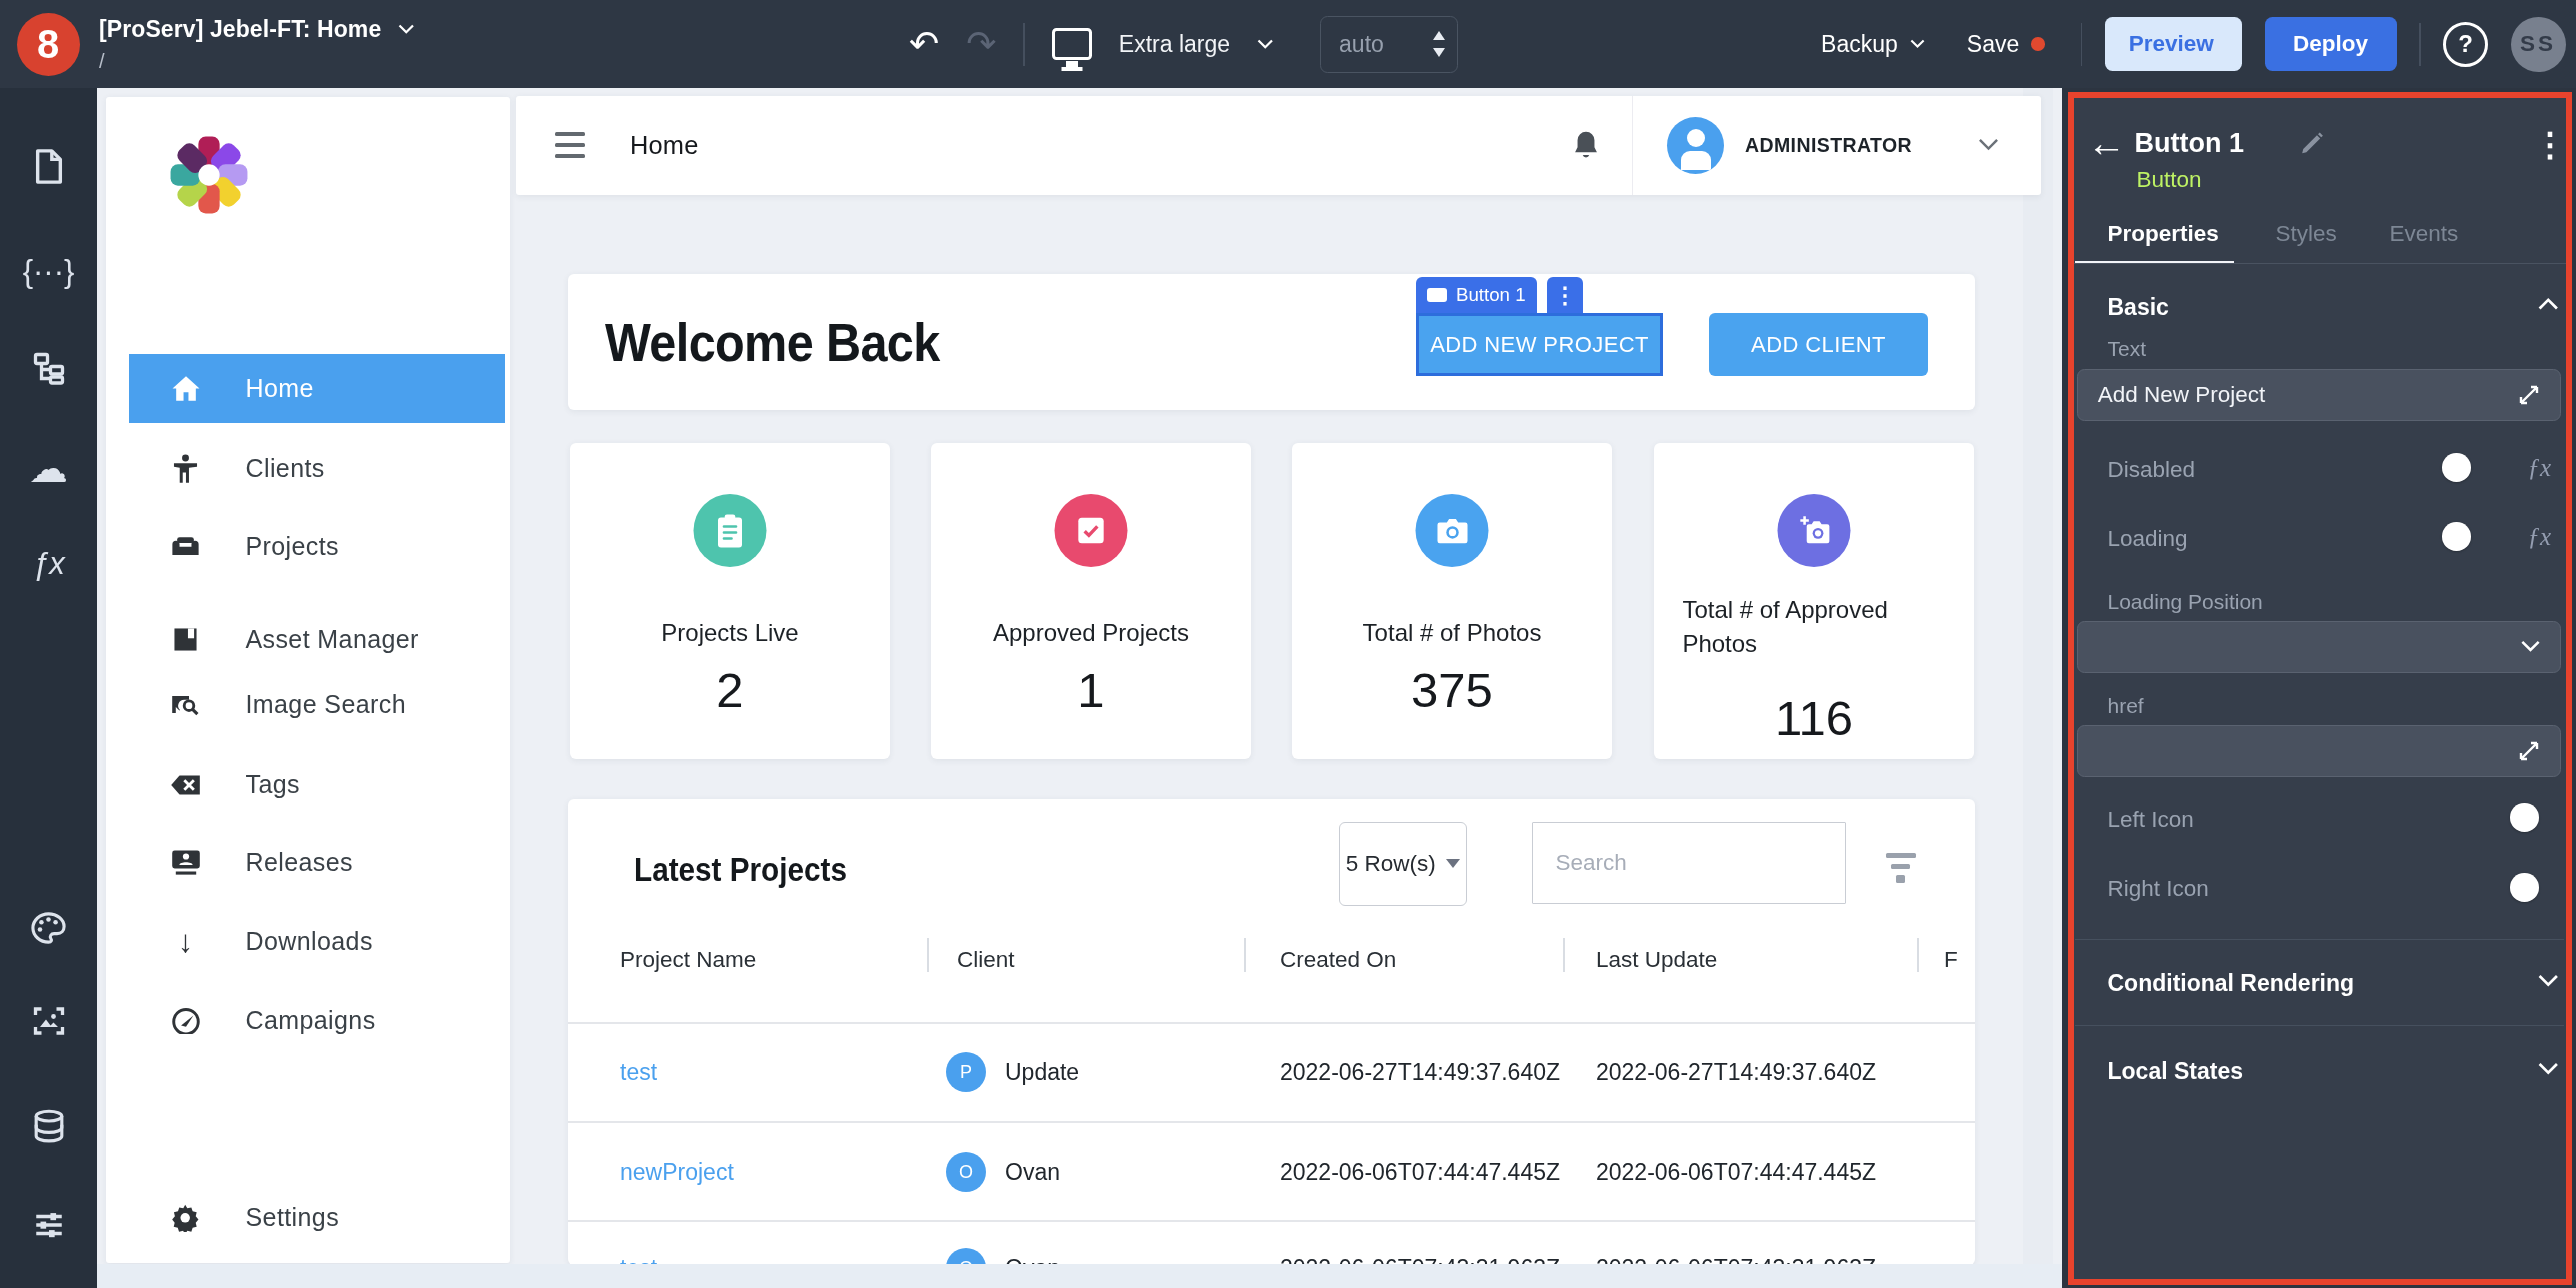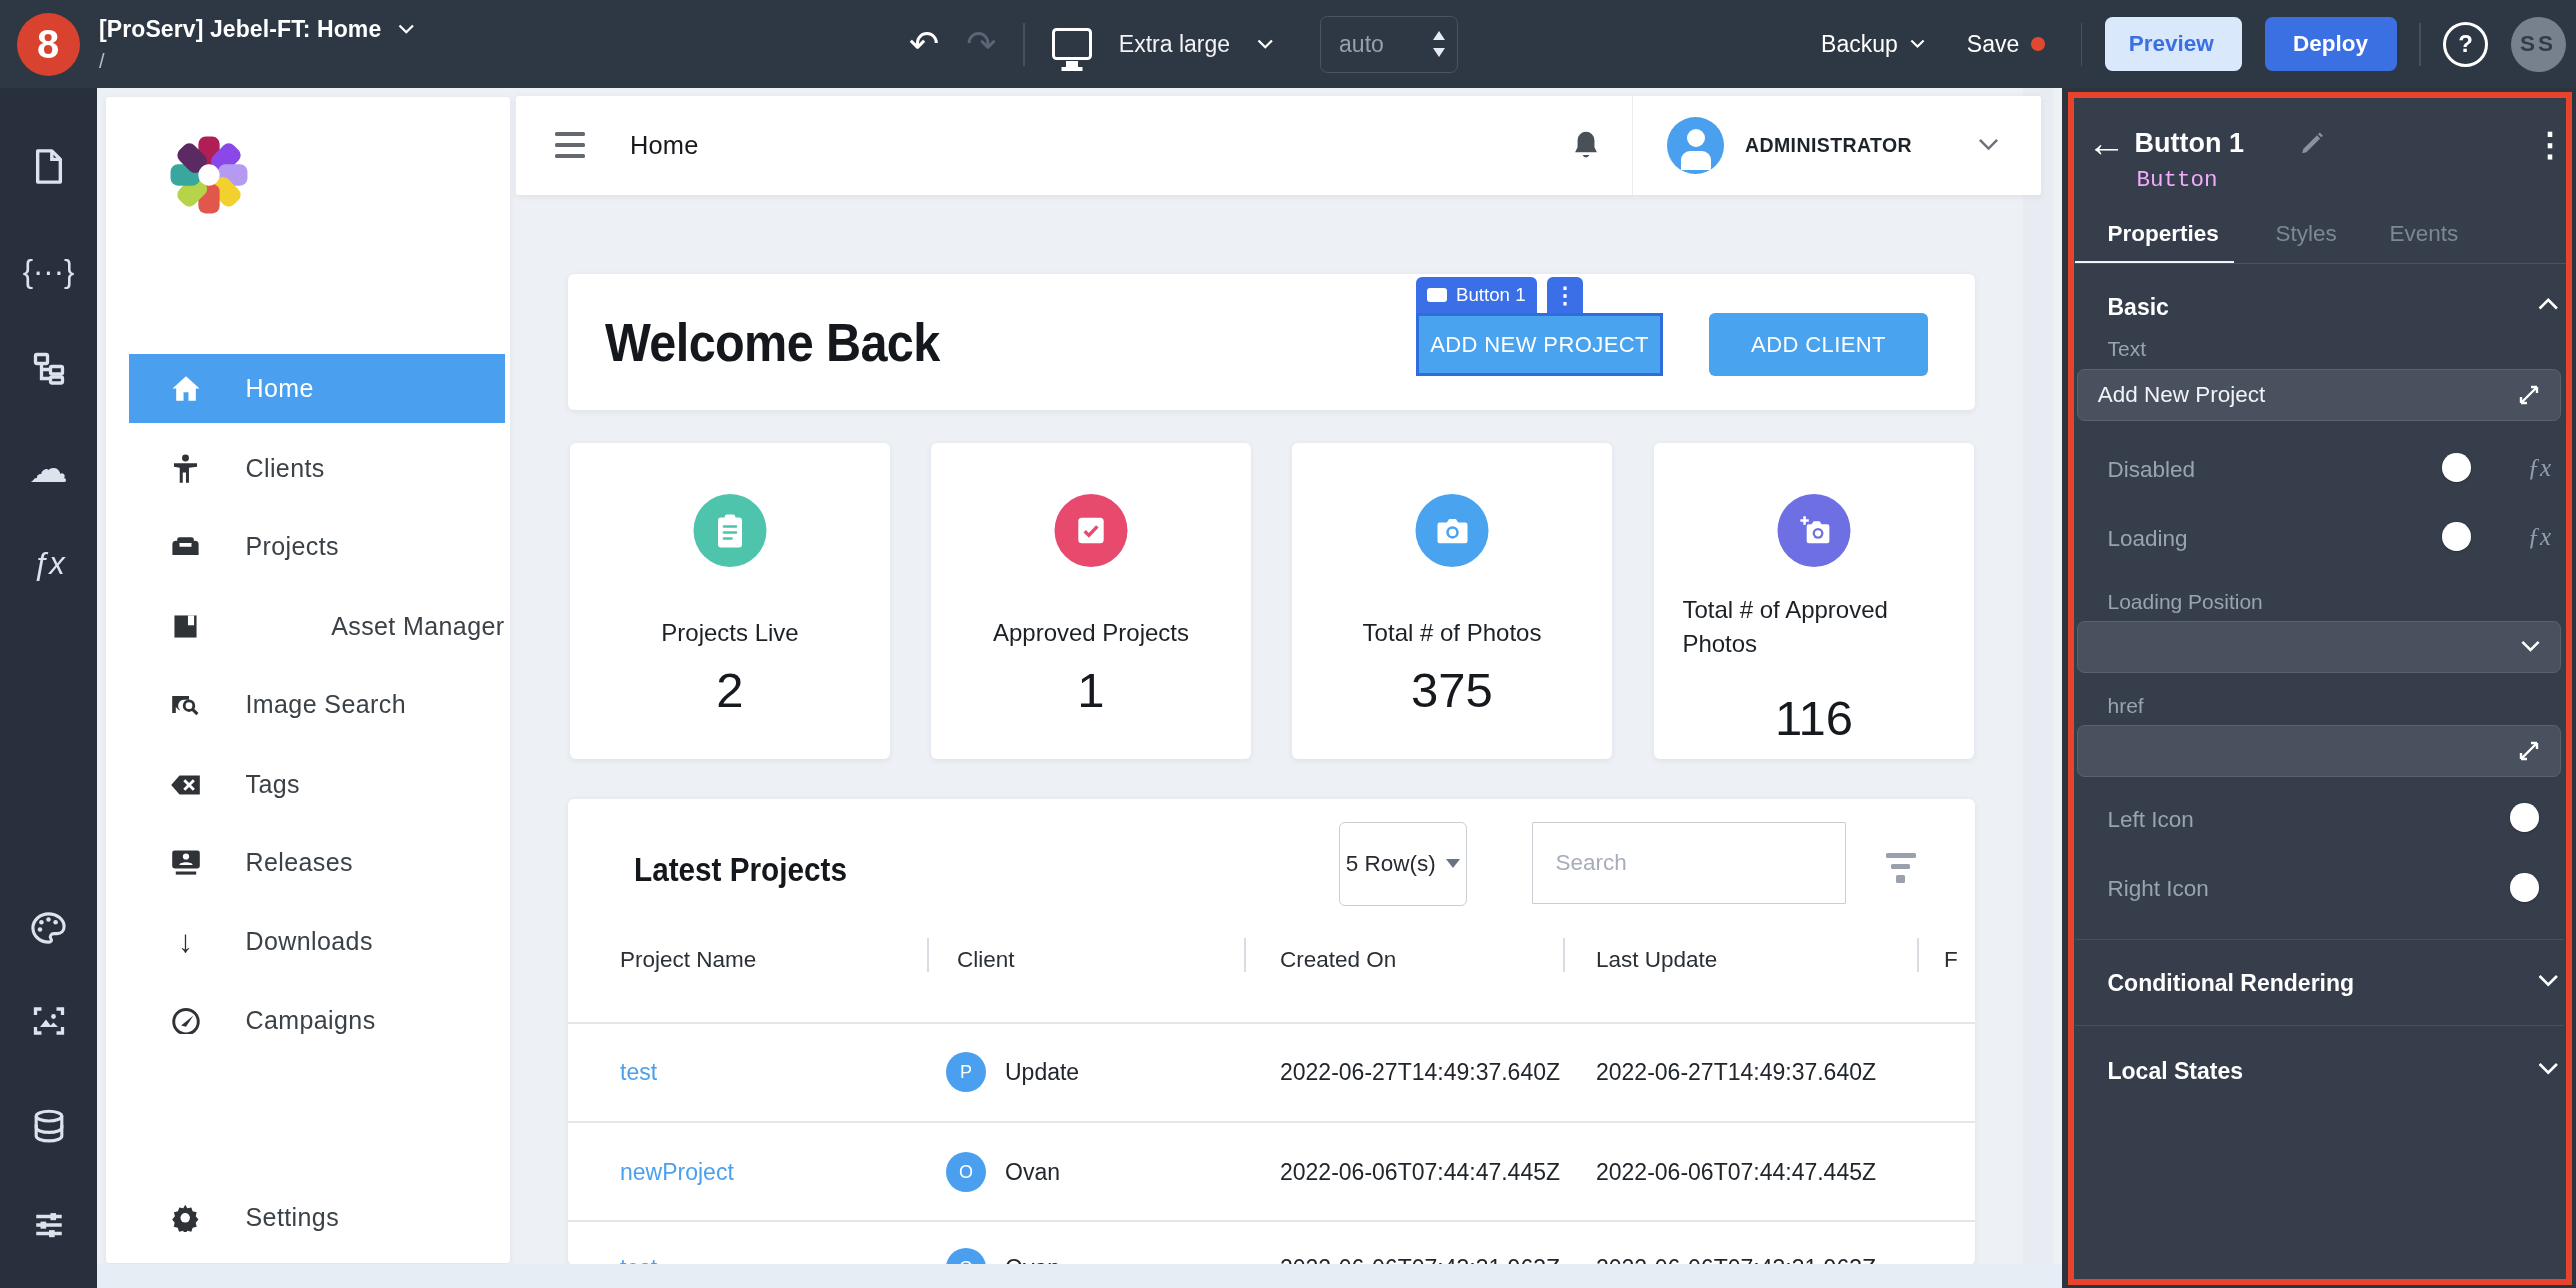--- a/index.html
+++ b/index.html
@@ -129,21 +129,21 @@
 
   
   .panel{position:absolute;right:0;top:88px;width:513px;bottom:0;background:#2c3440;}
   .panel-box{position:absolute;left:4.5px;right:4.5px;top:3.7px;bottom:4.5px;border:6px solid #e8432d;
              background:#363e4b;}
   .pb{position:absolute;}
   .back-arrow{left:13.5px;top:25.4px;color:#fff;font-size:39px;line-height:1;}
   .pw-title{left:61px;top:30px;font-size:27px;font-weight:bold;color:#fff;}
   .pencil{left:225px;top:33px;}
   .pw-kebab{left:460px;top:27px;color:#fff;font-size:33px;font-weight:bold;}
-  .pw-type{left:63px;top:69px;font-size:22.5px;color:#f0abfc;font-family:Liberation Mono, monospace;}
+  .pw-type{left:63px;top:69px;font-size:22.5px;color:#bef264;}
   .ptab{top:123px;font-size:22.5px;color:#7d8795;}
   .ptab.active{color:#fff;font-weight:bold;}
   .tab-underline{left:1.5px;top:163px;width:159px;height:3.7px;background:#f2f4f8;}
   .tab-line{left:0;top:165px;right:0;height:1.5px;background:#4a5361;}
   .sec-title{font-size:23px;font-weight:bold;color:#fff;left:34px;}
   .sec-chev{left:463px;color:#fff;}
   .fld-lbl{left:34px;font-size:21px;color:#9aa3b1;}
   .fld-box{left:3.7px;right:4.5px;height:52px;background:#49515f;border:0.7px solid #5a6270;border-radius:7.5px;
            display:flex;align-items:center;padding:0 19.5px;box-sizing:border-box;color:#f2f4f8;font-size:22.5px;}
   .fld-box .grow{flex:1;}
@@ -320,21 +320,21 @@
       </div>
       <div class="side-item" style="top:415px;">
         <span class="s-ic">
           <svg width="31" height="25.4" viewBox="0 0 26 20">
               <path d="M2 8a3 3 0 0 1 6 0v2h10V8a3 3 0 0 1 6 0v9H2z" fill="currentColor"></path>
               <rect x="6" y="2" width="14" height="5" rx="2" fill="currentColor"></rect>
             </svg>
           </span>
         <span class="s-lbl">Projects</span>
       </div>
-      <div class="side-item" style="top:495px;justify-content:space-between;">
+      <div class="side-item" style="top:508px;">
         <span class="s-ic">
           <svg width="27" height="27" viewBox="0 0 22 22">
               <path d="M2 2h18v18H2z" fill="currentColor"></path>
               <rect x="13" y="2" width="5" height="8" fill="#fff"></rect>
             </svg>
           </span>
         <span class="s-lbl">Asset Manager</span>
       </div>
       <div class="side-item" style="top:573px;">
         <span class="s-ic">

